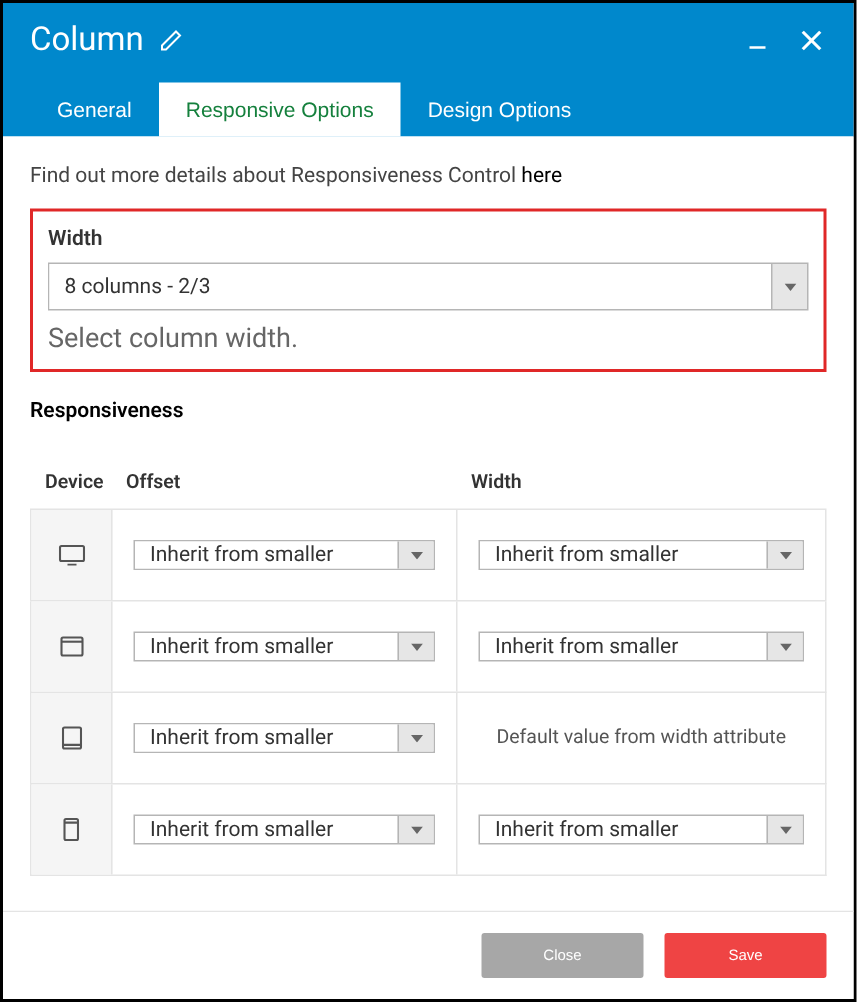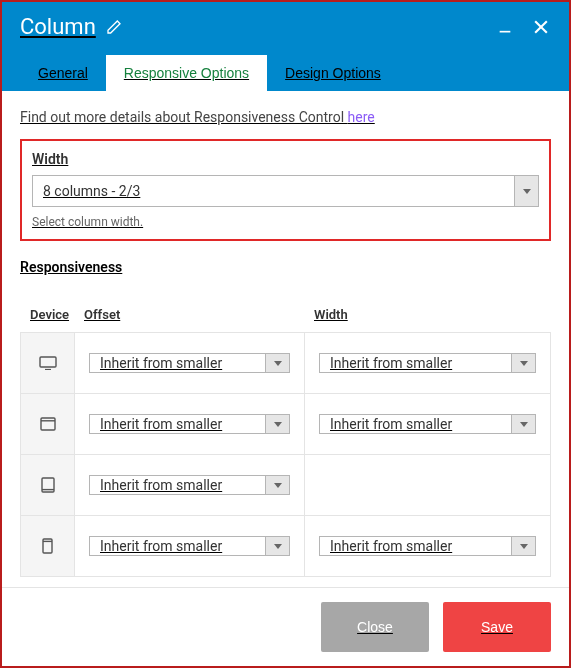--- a/index.html
+++ b/index.html
@@ -6,26 +6,25 @@
   body {
     font-family: -apple-system, BlinkMacSystemFont, "Segoe UI", Roboto, Helvetica, Arial, sans-serif;
     background: #fff;
     width: 571px;
     height: 668px;
     overflow: hidden;
   }
   .window {
     width: 571px;
     height: 668px;
-    border: 2px solid #b91c1c;
+    border: 2px solid #000000;
     display: flex;
     flex-direction: column;
     position: relative;
     background: #fff;
-    text-decoration: underline;
   }
   .header {
     background: #0088cc;
     color: #fff;
     padding: 12px 18px 0 18px;
     flex-shrink: 0;
   }
   .title-row {
     display: flex;
     align-items: center;
@@ -44,21 +43,21 @@
     align-items: center;
     gap: 18px;
   }
   .tabs {
     display: flex;
     gap: 0;
   }
   .tab {
     padding: 10px 18px;
     font-size: 14px;
-    color: #000000;
+    color: #ffffff;
     cursor: pointer;
     border: none;
     background: transparent;
   }
   .tab.active {
     background: #fff;
     color: #15803d;
   }
   .content-wrapper {
     flex: 1;
@@ -69,21 +68,21 @@
   }
   .content-wrapper::-webkit-scrollbar { width: 8px; }
   .content-wrapper::-webkit-scrollbar-thumb { background: #c0c0c0; border-radius: 4px; }
   .content-wrapper::-webkit-scrollbar-track { background: transparent; }
   .helper-text {
     font-size: 14px;
     color: #444;
     margin-bottom: 14px;
   }
   .helper-link {
-    color: #8b5cf6;
+    color: #000000;
     text-decoration: none;
   }
   .highlight-box {
     border: 2px solid #e02828;
     padding: 10px 10px 10px 10px;
     margin-bottom: 18px;
   }
   .section-label {
     font-weight: 600;
     font-size: 14px;
@@ -111,21 +110,21 @@
   }
   .select-arrow {
     width: 24px;
     background: #e6e6e6;
     border-left: 1px solid #b5b5b5;
     display: flex;
     align-items: center;
     justify-content: center;
   }
   .hint {
-    font-size: 12px;
+    font-size: 18px;
     color: #666;
     margin-top: 8px;
   }
   .sub-heading {
     font-weight: 600;
     font-size: 14px;
     color: #000000;
     margin-bottom: 28px;
   }
   .table-header-row {
@@ -183,24 +182,24 @@
     flex-shrink: 0;
     border-top: 1px solid #e4e4e4;
     padding: 14px 18px;
     display: flex;
     justify-content: flex-end;
     gap: 14px;
     background: #fff;
   }
   .btn {
     min-width: 108px;
-    height: 50px;
+    height: 30px;
     border: none;
     border-radius: 2px;
-    font-size: 14px;
+    font-size: 10px;
     cursor: pointer;
     color: #fff;
   }
   .btn-close { background: #a7a7a7; }
   .btn-save { background: #ef4444; }
   svg { display: block; }
 </style>
 </head>
 <body>
 
@@ -333,20 +332,23 @@
         <div class="cell-offset">
           <div class="select-wrap small">
             <div class="select-text">Inherit from smaller</div>
             <div class="select-arrow">
               <svg width="8" height="5" viewBox="0 0 8 5">
                   <path d="M0 0l4 5 4-5z" fill="#666"></path>
                 </svg>
             </div>
           </div>
         </div>
+        <div class="cell-width">
+          <div class="default-text">Default value from width attribute</div>
+        </div>
       </div>
 
       <div class="resp-row">
         <div class="cell-device">
           <svg width="11" height="16" viewBox="0 0 11 16" fill="none" stroke="#555" stroke-width="1.4">
             <rect x="1" y="1" width="9" height="14" rx="1"></rect>
             <line x1="1" y1="3.4" x2="10" y2="3.4"></line>
           </svg>
         </div>
         <div class="cell-offset">

